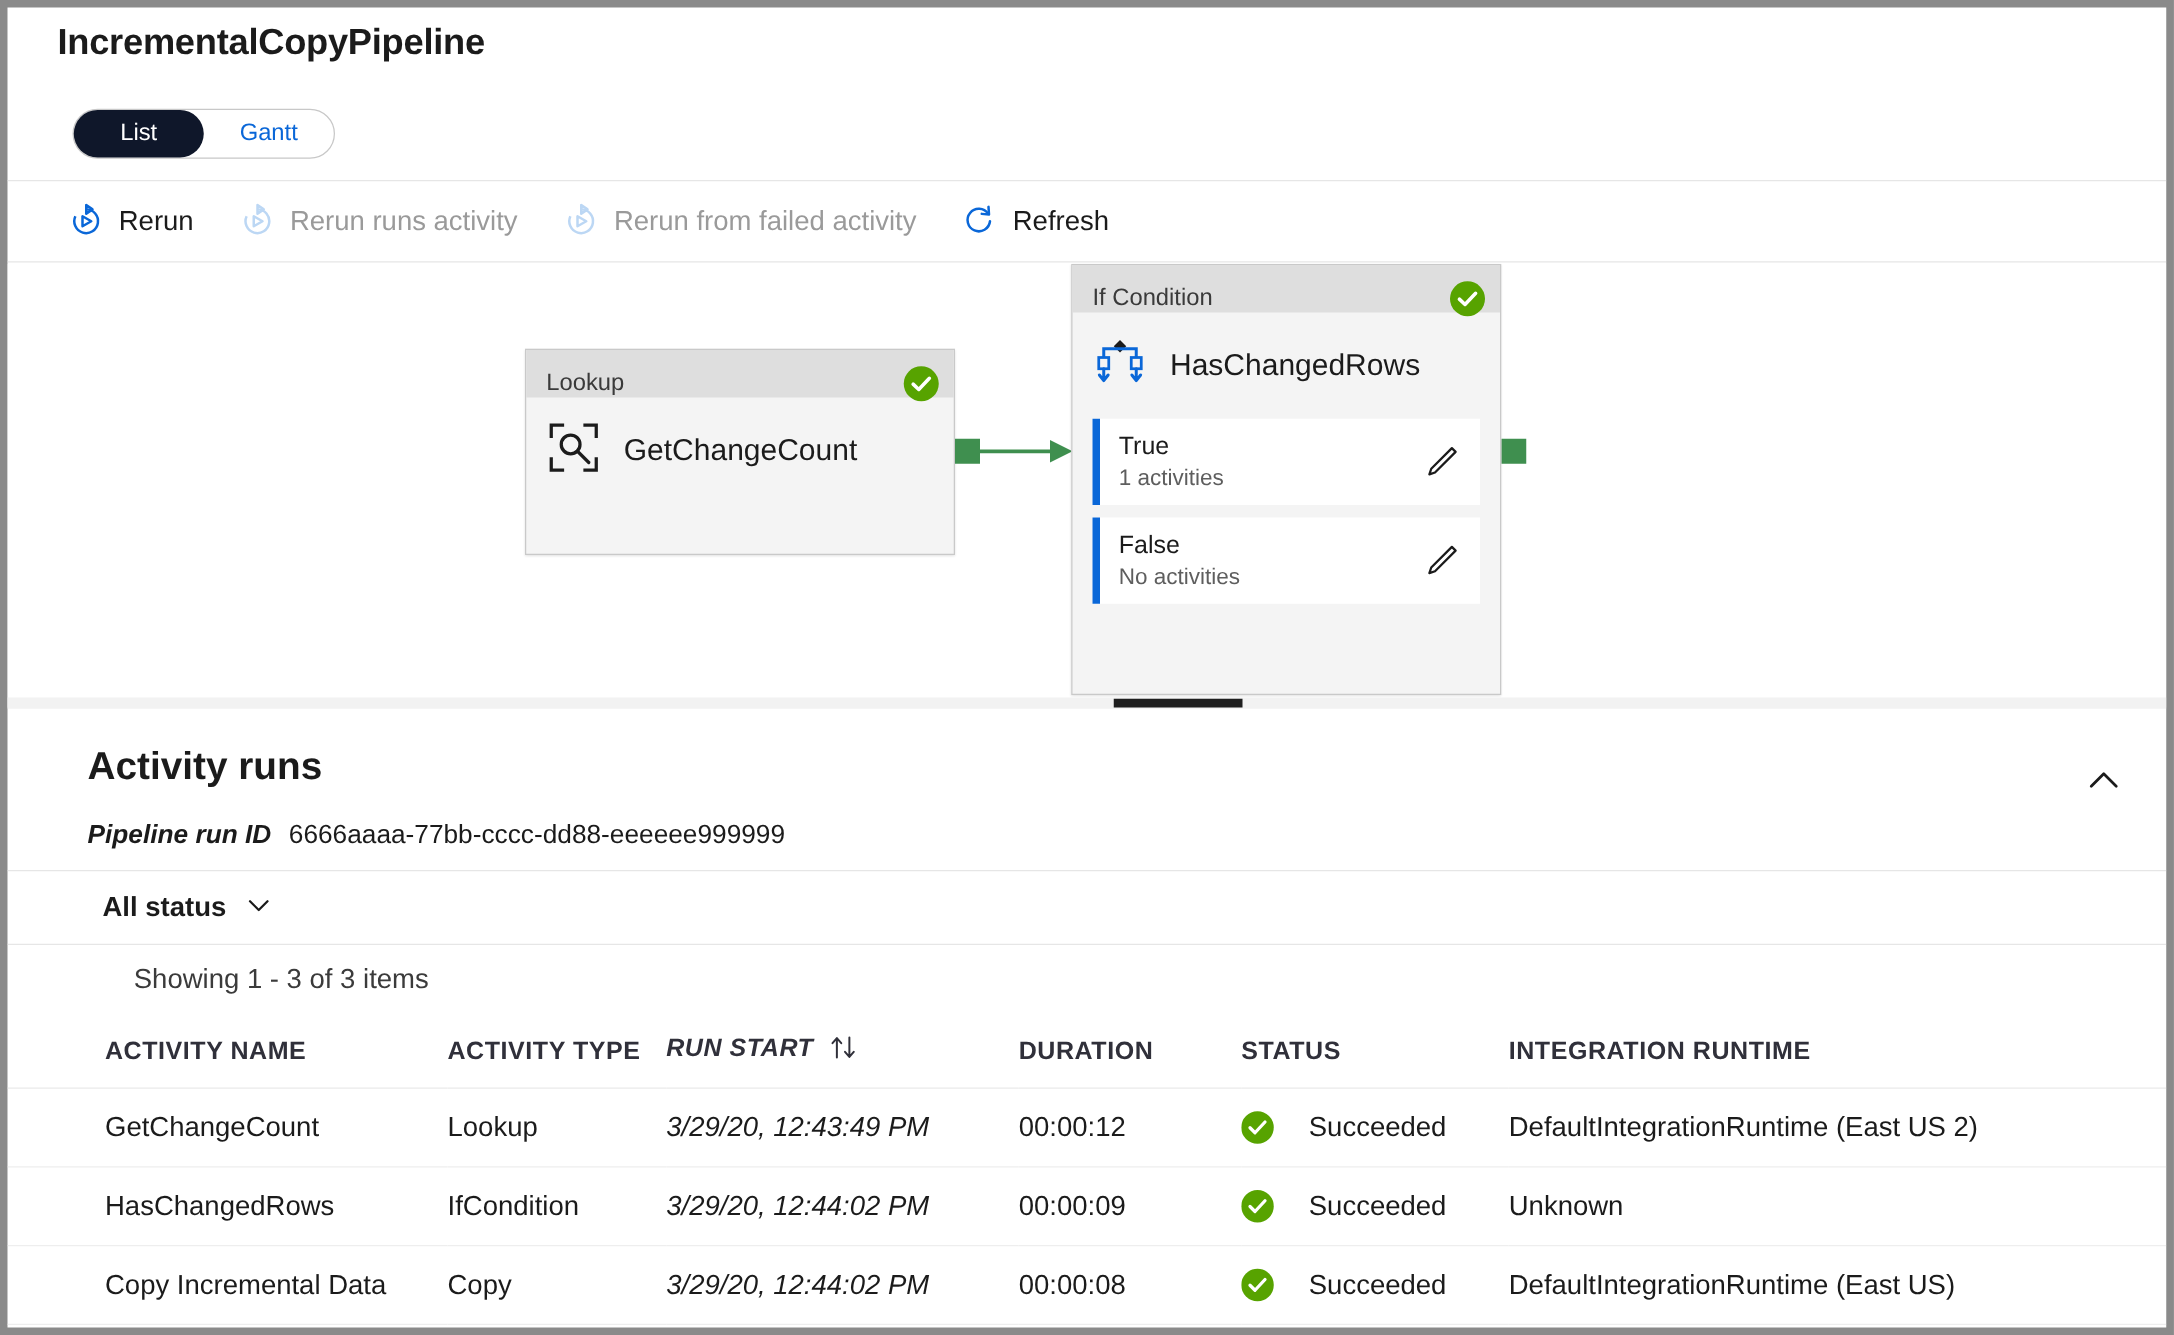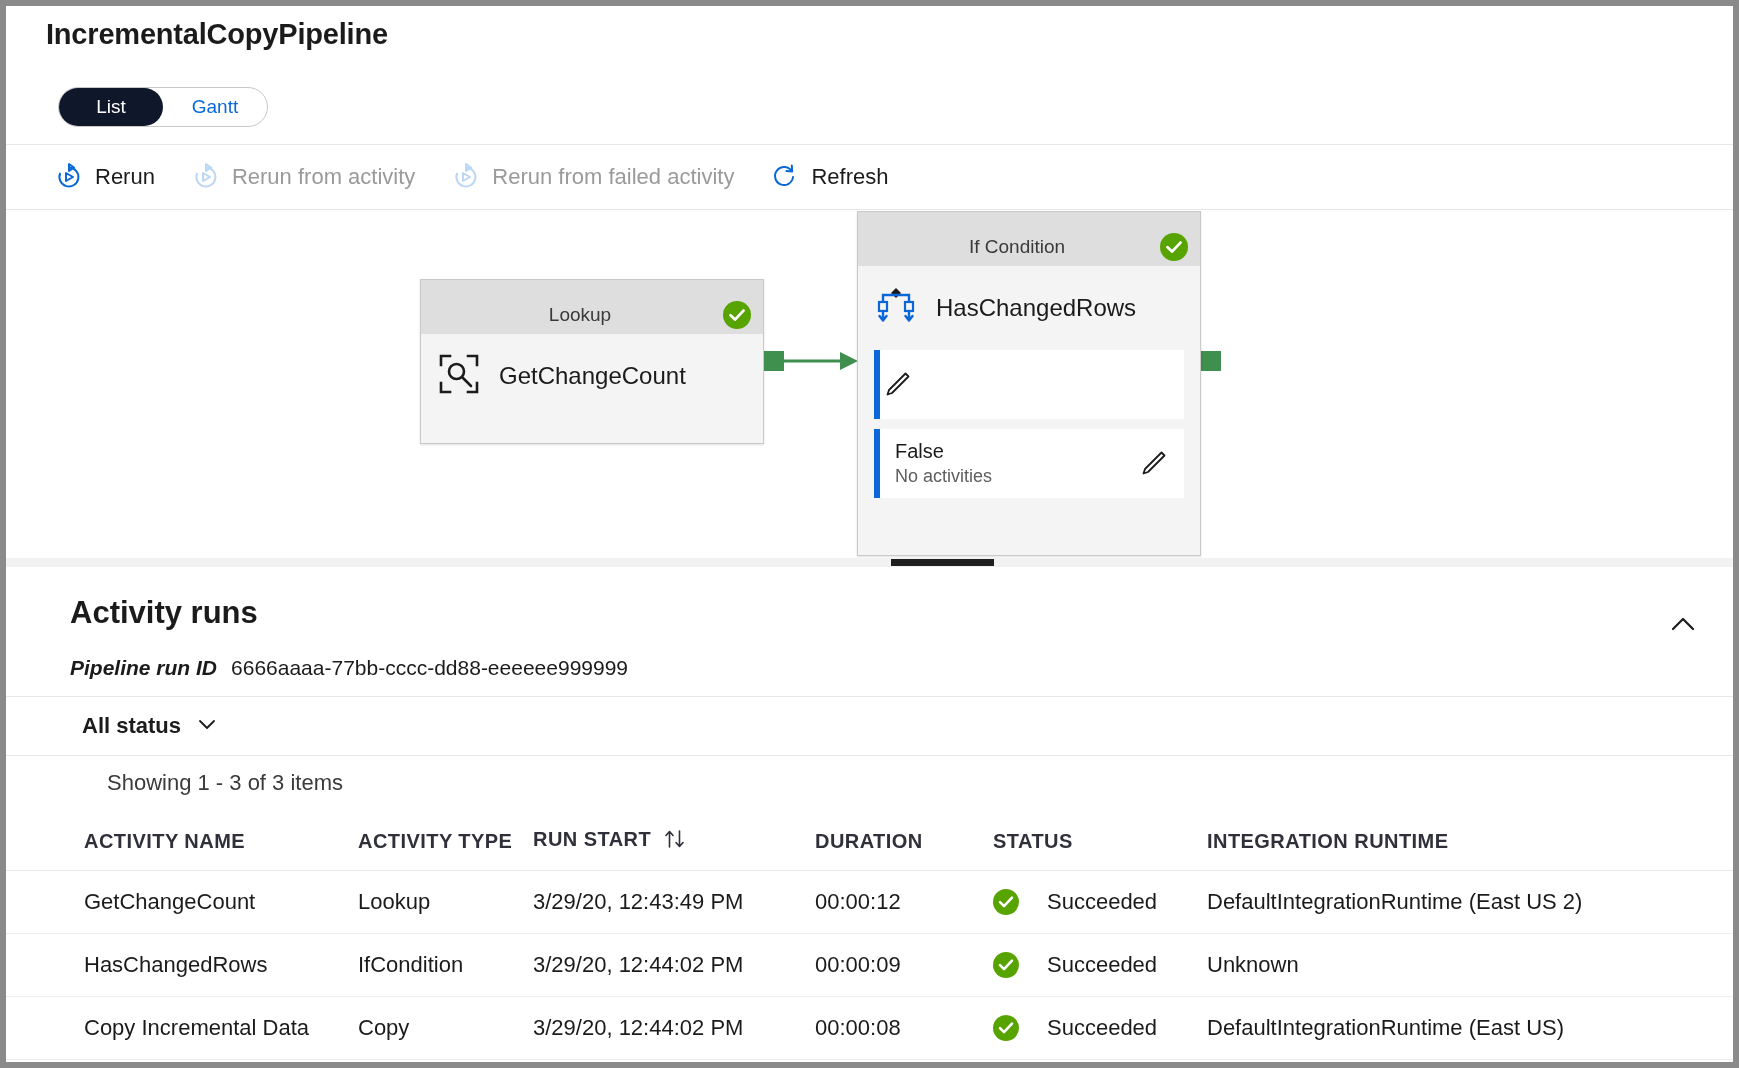--- a/index.html
+++ b/index.html
@@ -90,28 +90,27 @@
     overflow: hidden;
   }
 
   .node {
     position: absolute;
     background: #f4f4f4;
     border: 1px solid #c9c9c9;
     box-shadow: 0 1px 2px rgba(0,0,0,.12);
   }
   .node-head {
-    height: 54px;
+    height: 38px;
     background: #dedede;
     display: flex;
     align-items: center;
     padding: 15px 12px 0 16px;
     font-size: 19px;
     color: #3a3a3a;
-    text-align: center;
   }
   .node-head .ttl { flex: 1; }
   .chk {
     width: 28px; height: 28px;
     border-radius: 50%;
     background: #57a300;
     display: flex;
     align-items: center;
     justify-content: center;
     flex: 0 0 28px;
@@ -238,21 +237,21 @@
   table.runs-table td {
     font-size: 22px;
     color: #1b1b1b;
     padding: 18px 0;
     border-bottom: 1px solid #eeeeee;
     white-space: nowrap;
     overflow: hidden;
   }
   .c1 { width: 352px; padding-left: 78px !important; }
   .c2 { width: 175px; }
-  .c3 { width: 282px; }
+  .c3 { width: 282px; font-style: italic; }
   .c4 { width: 178px; }
   .c5 { width: 214px; }
   .c6 { width: auto; }
 
   .sort-ico { display: inline-block; vertical-align: -3px; margin-left: 7px; }
   .st-cell { display: flex; align-items: flex-end; gap: 28px; }
   .st-chk { width: 26px; height: 26px; border-radius: 50%; background: #57a300;
             display: flex; align-items: center; justify-content: center; flex: 0 0 26px; }
 </style>
 </head>
@@ -281,21 +280,21 @@
     </div>
 
     <div class="tb-btn disabled">
       <span class="tb-ico">
         <svg viewBox="0 0 30 30" width="30" height="30">
           <path d="M15 5.5 A9.5 9.5 0 1 1 6.3 11" fill="none" stroke="#bcd7f4" stroke-width="2"></path>
           <path d="M15 2 L15 9 L20 5.5 Z" fill="none" stroke="#bcd7f4" stroke-width="2" stroke-linejoin="round"></path>
           <path d="M12 11 L12 19 L19 15 Z" fill="none" stroke="#bcd7f4" stroke-width="2" stroke-linejoin="round"></path>
         </svg>
       </span>
-      <span class="lbl">Rerun from activity</span>
+      <span class="lbl">Rerun runs activity</span>
     </div>
 
     <div class="tb-btn disabled">
       <span class="tb-ico">
         <svg viewBox="0 0 30 30" width="30" height="30">
           <path d="M15 5.5 A9.5 9.5 0 1 1 6.3 11" fill="none" stroke="#bcd7f4" stroke-width="2"></path>
           <path d="M15 2 L15 9 L20 5.5 Z" fill="none" stroke="#bcd7f4" stroke-width="2" stroke-linejoin="round"></path>
           <path d="M12 11 L12 19 L19 15 Z" fill="none" stroke="#bcd7f4" stroke-width="2" stroke-linejoin="round"></path>
         </svg>
       </span>
@@ -361,20 +360,24 @@
             <rect x="5" y="18" width="8" height="9" fill="none" stroke="#0a67d8" stroke-width="2.2"></rect>
             <rect x="31" y="18" width="8" height="9" fill="none" stroke="#0a67d8" stroke-width="2.2"></rect>
             <path d="M9 27 V36 M5.5 32 L9 36.5 L12.5 32" fill="none" stroke="#0a67d8" stroke-width="2.4" stroke-linecap="round" stroke-linejoin="round"></path>
             <path d="M35 27 V36 M31.5 32 L35 36.5 L38.5 32" fill="none" stroke="#0a67d8" stroke-width="2.4" stroke-linecap="round" stroke-linejoin="round"></path>
           </svg>
         </span>
         <span class="nm">HasChangedRows</span>
       </div>
 
       <div class="branch">
+        <div class="branch-txt">
+          <div class="b-name">True</div>
+          <div class="b-sub">1 activities</div>
+        </div>
         <span class="pencil">
           <svg viewBox="0 0 34 34" width="34" height="34">
             <path d="M25.5 5.5 L28.5 8.5 L12 25 L7.5 26.5 L9 22 Z" fill="none" stroke="#1b1b1b" stroke-width="1.8" stroke-linejoin="round"></path>
           </svg>
         </span>
       </div>
 
       <div class="branch">
         <div class="branch-txt">
           <div class="b-name">False</div>

